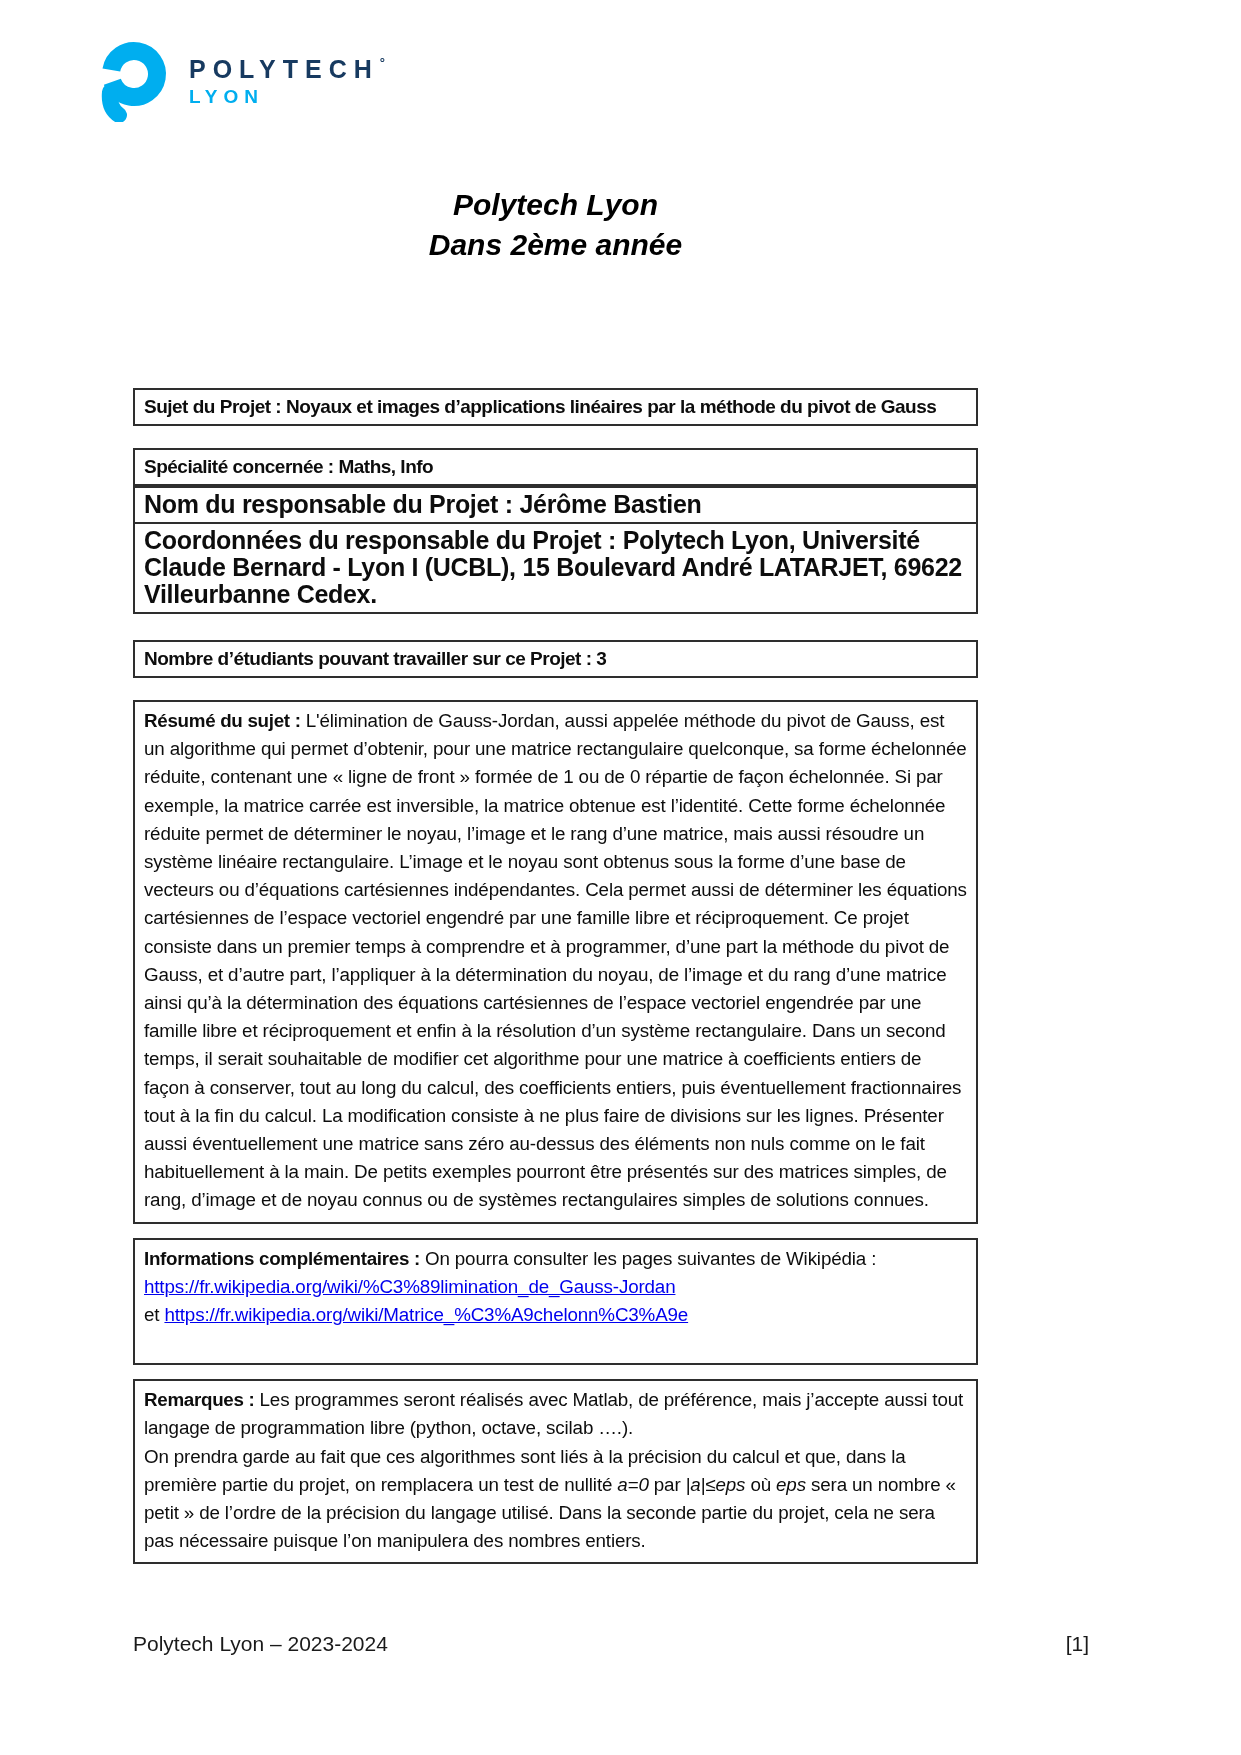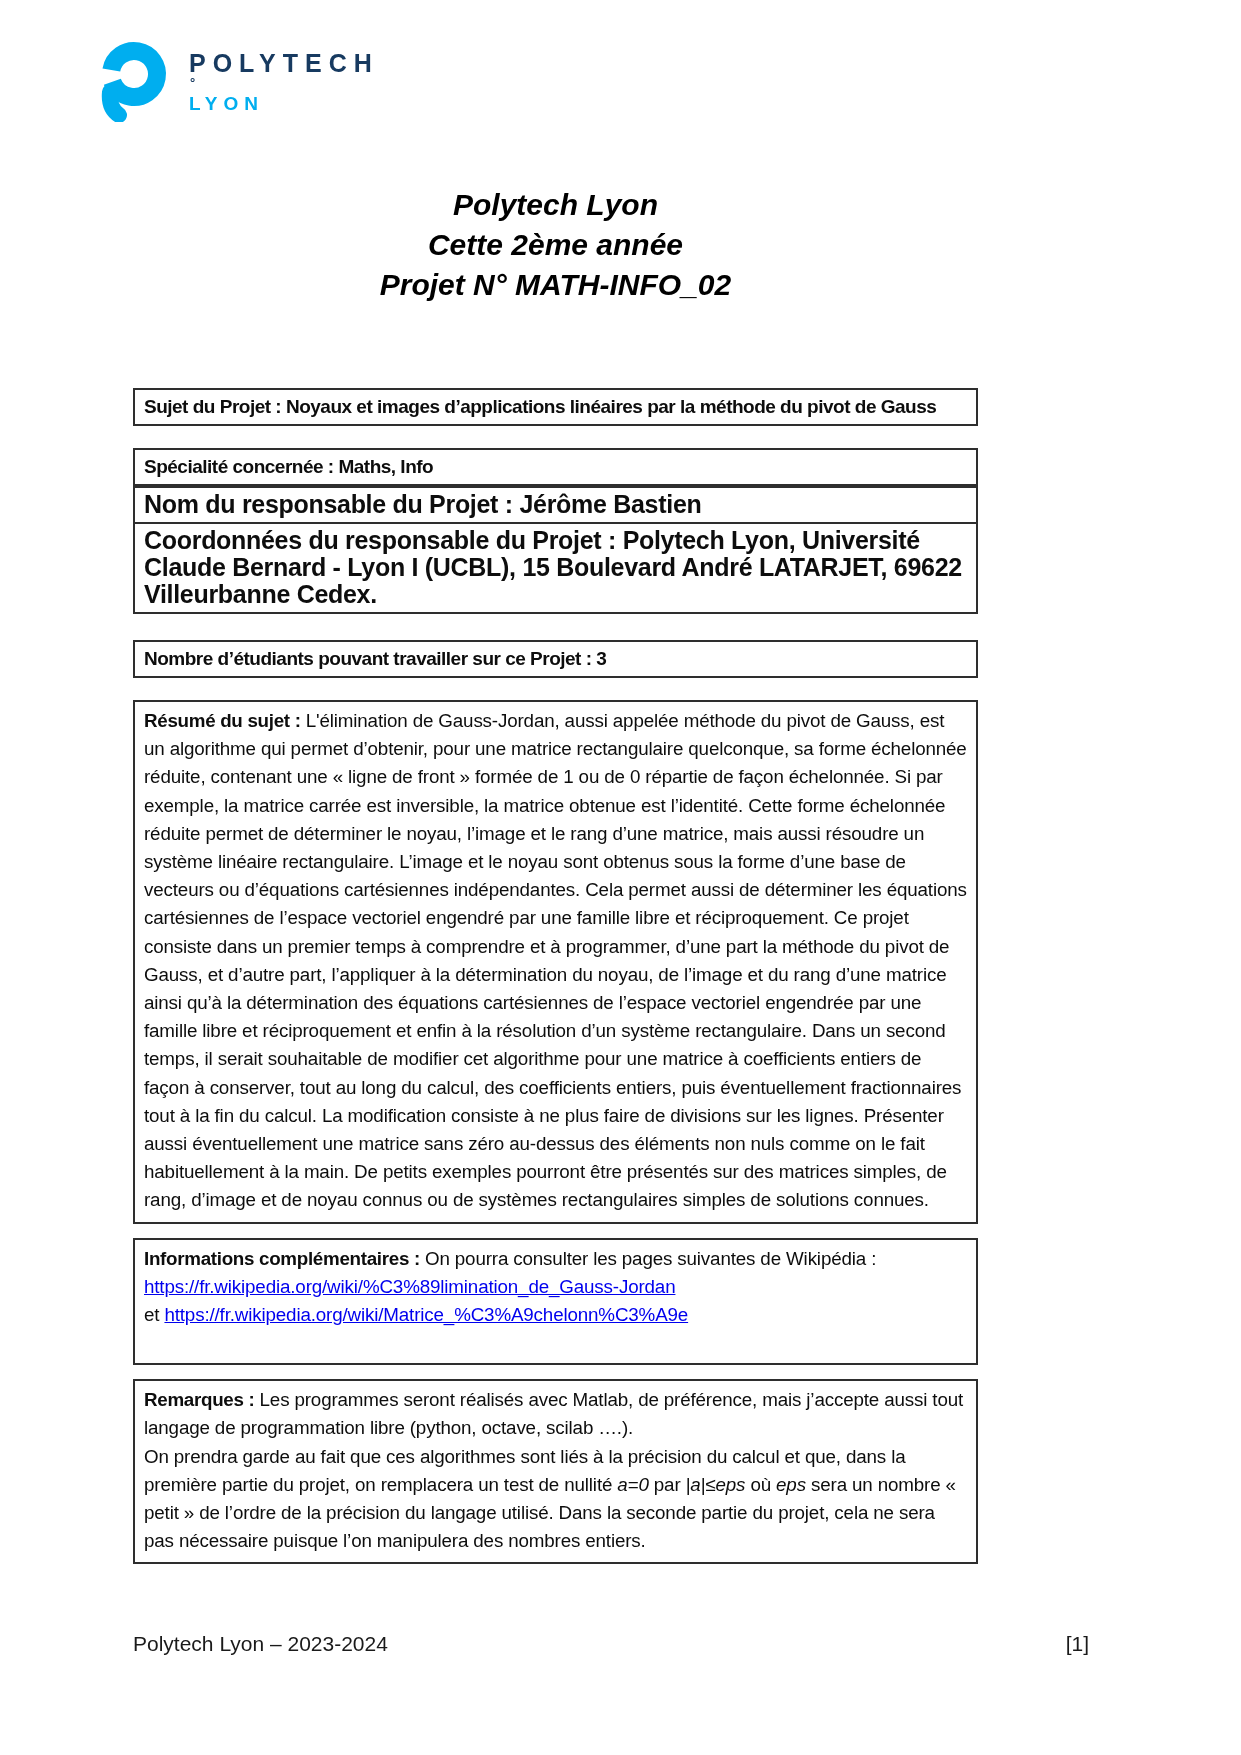--- a/index.html
+++ b/index.html
@@ -7,21 +7,21 @@
     position:relative;
     width:1241px;height:1755px;
     margin:0 auto;
     background:#ffffff;
     font-family:"Liberation Sans","DejaVu Sans",sans-serif;
     color:#0d0d0d;
     overflow:hidden;
   }
   
   .logo{position:absolute;left:95px;top:38px;display:flex;align-items:center;gap:20px;}
-  .logo-text .brand-row{display:flex;align-items:flex-start;flex-direction:column;}
+  .logo-text .brand-row{display:flex;align-items:flex-start;}
   .logo-brand{
     font-weight:bold;font-size:25px;letter-spacing:7px;color:#173A60;line-height:26px;
   }
   .logo-deg{font-weight:bold;font-size:13px;color:#173A60;line-height:13px;margin-left:1px;}
   .logo-city{
     font-weight:bold;font-size:19px;letter-spacing:6px;color:#00AEEF;line-height:22px;margin-top:4px;
   }
   
   .title{
     position:absolute;left:133px;top:185px;width:845px;
@@ -75,22 +75,21 @@
       <span class="brand-row">
         <span class="logo-brand">POLYTECH</span>
         <span class="logo-deg">°</span>
       </span>
       <div class="logo-city">LYON</div>
     </span>
   </div>
 
   <div class="title">
     <div>Polytech Lyon</div>
-    <div>Cette 2ème année</div>
-    <div>Projet N° MATH-INFO_02</div>
+    <div>Dans 2ème année</div>
   </div>
 
   <div class="content">
 
     <div class="box bold-line mb-lg">Sujet du Projet : Noyaux et images d’applications linéaires par la méthode du pivot de Gauss</div>
 
     <div class="box bold-line mb-md">Spécialité concernée : Maths, Info</div>
 
     <div class="tablebox mb-xl">
       <div class="row">Nom du responsable du Projet : Jérôme Bastien</div>

